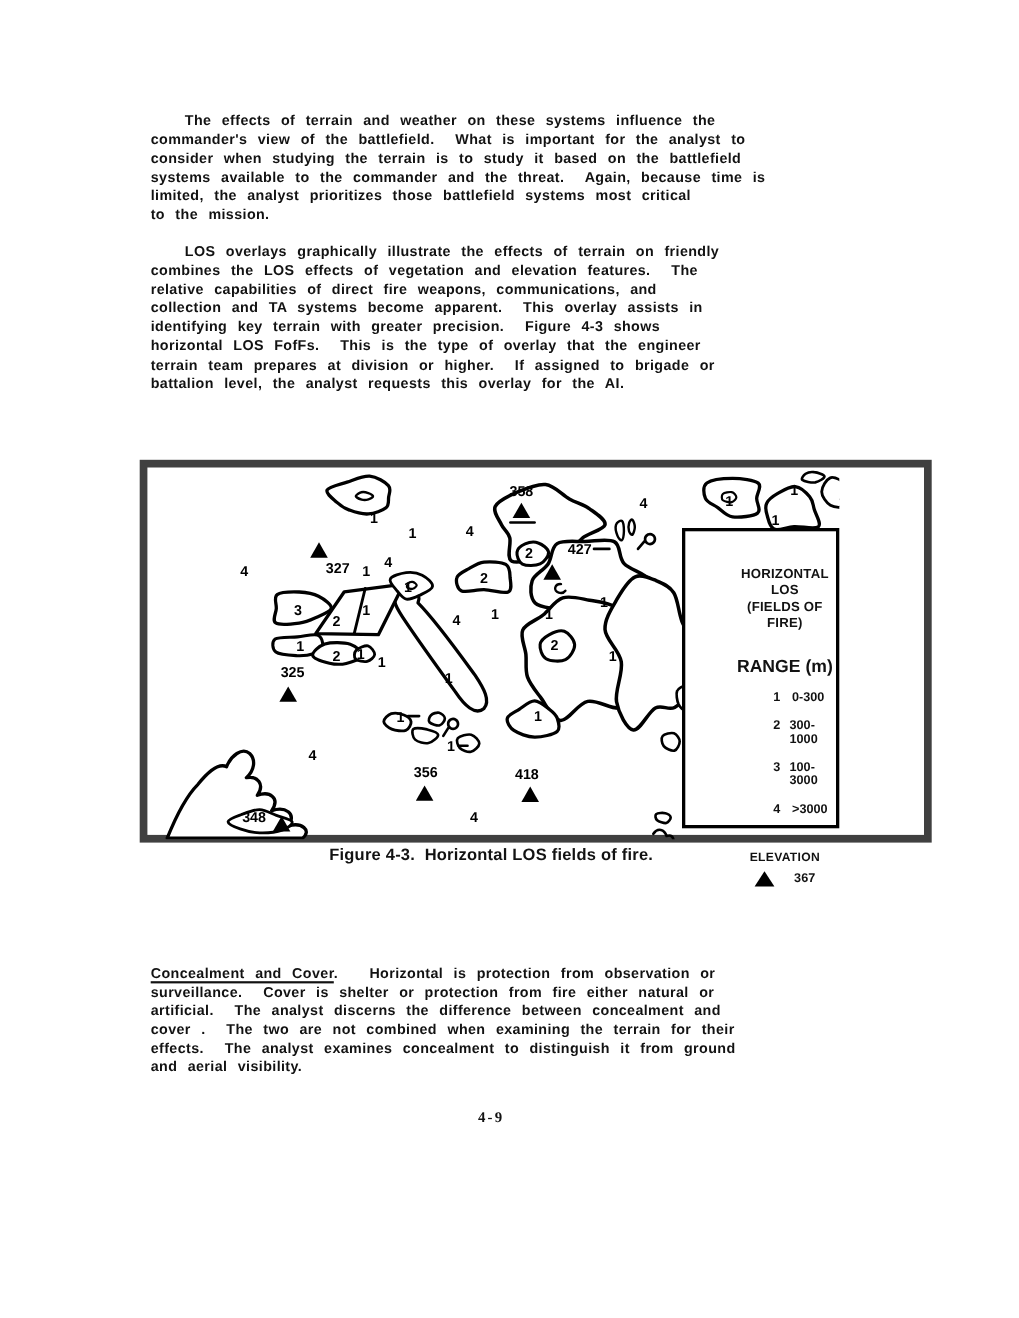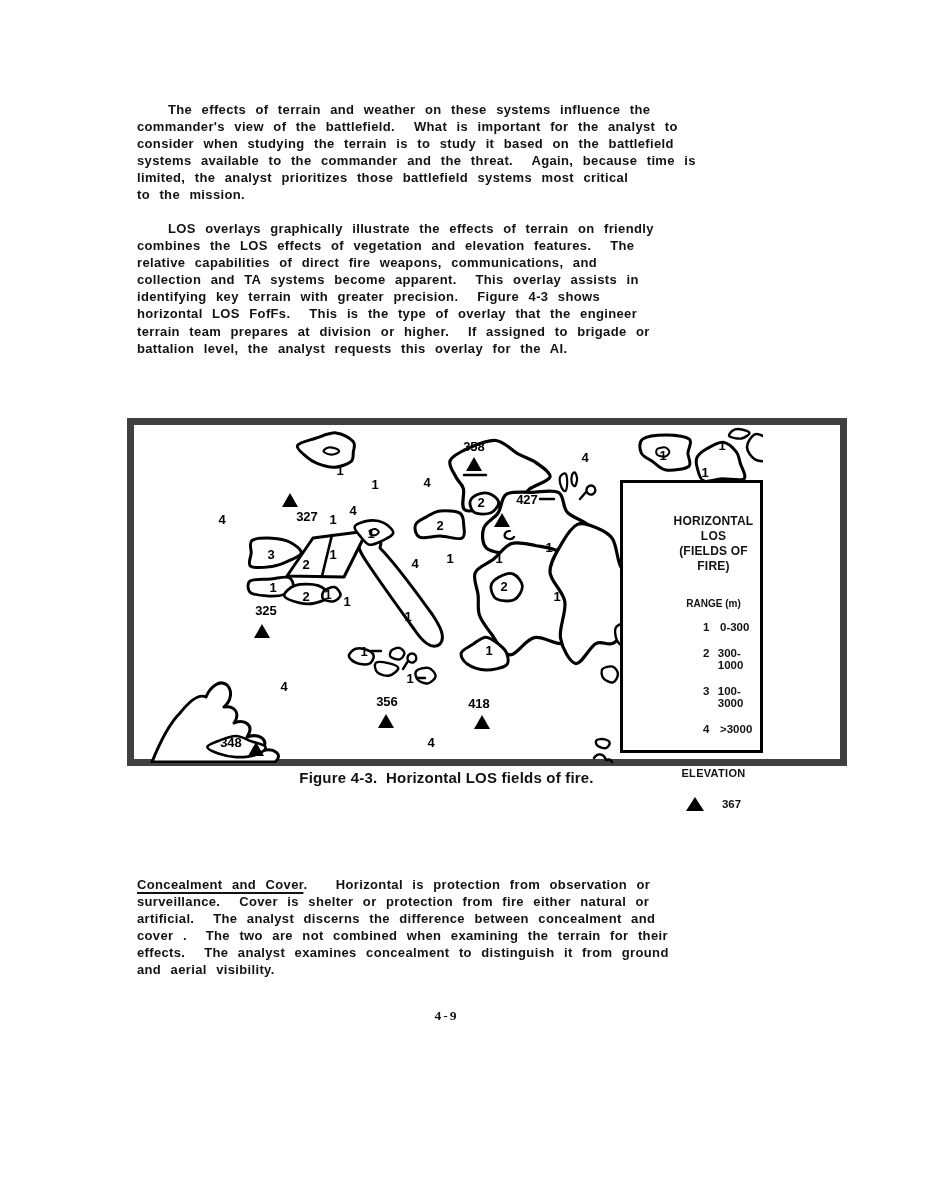--- a/index.html
+++ b/index.html
@@ -25,26 +25,26 @@
   }
   #map-svg{position:absolute;left:0;top:0;width:629px;height:338px;}
   #legend-box{
     position:absolute;left:486px;top:55px;width:143px;height:273px;
     border:3px solid #000;box-sizing:border-box;background:#fff;
     display:flex;flex-direction:column;align-items:center;
     font-weight:bold;
     padding-left:44px;
   }
   .lg-title{margin-top:31px;text-align:center;font-size:12px;line-height:15px;letter-spacing:0.2px;}
-  .lg-range-header{margin-top:24px;font-size:10px;}
+  .lg-range-header{margin-top:24px;font-size:16px;}
   .lg-items{margin-top:12px;width:100%;}
   .lg-row{display:flex;margin:0 0 14px 36px;font-size:11.5px;align-items:baseline;}
   .lg-code{width:17px;}
   .lg-elev-header{margin-top:18px;font-size:11px;letter-spacing:0.3px;}
-  .lg-elev-row{margin-top:18px;display:flex;align-items:center;gap:18px;font-size:11.5px;}
+  .lg-elev-row{margin-top:6px;display:flex;align-items:center;gap:18px;font-size:11.5px;}
   .tri{
     width:0;height:0;border-left:9px solid transparent;border-right:9px solid transparent;
     border-bottom:14px solid #000;display:inline-block;
   }
   #figure-caption{
     position:absolute;left:127px;top:769px;width:639px;text-align:center;
     font-size:15px;font-weight:bold;white-space:pre;letter-spacing:0.2px;
   }
   #page-number{
     position:absolute;left:127px;top:1008px;width:639px;text-align:center;

